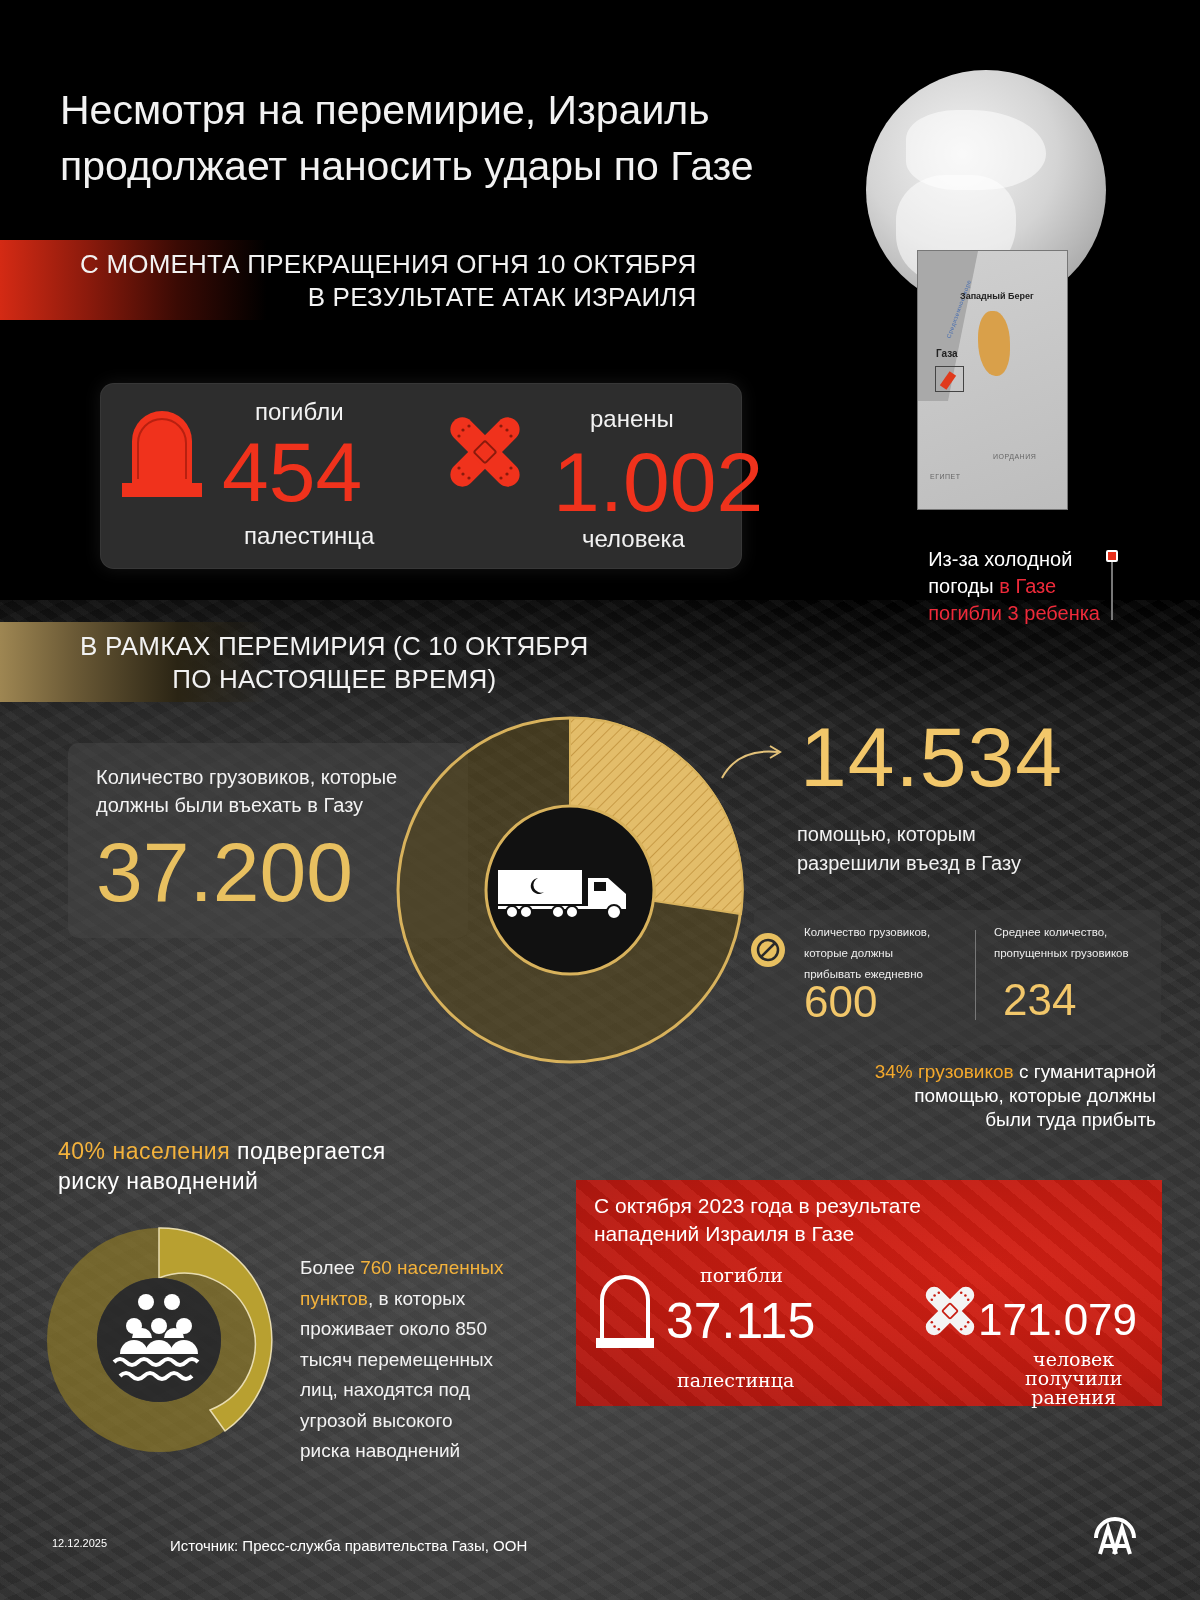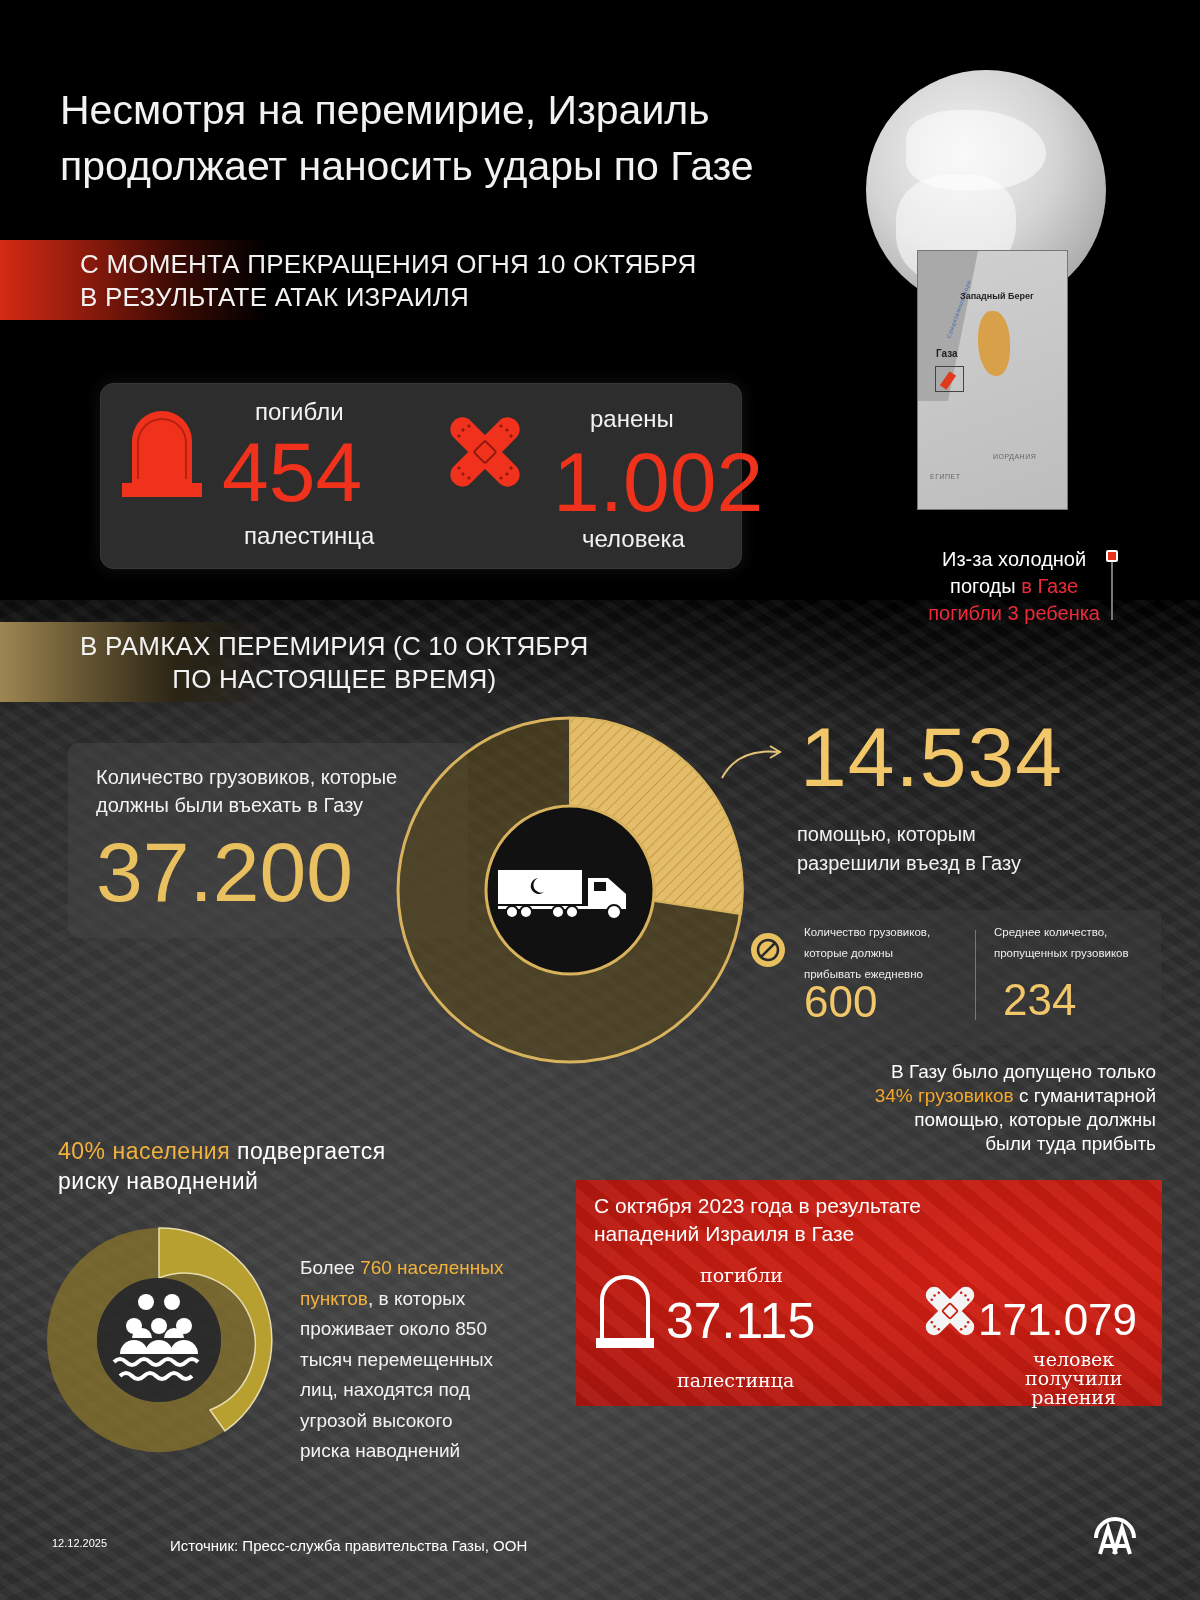--- a/index.html
+++ b/index.html
@@ -18,21 +18,21 @@
   }
 
   .title {
     position: absolute; left: 60px; top: 82px; width: 800px;
     font-size: 41px; line-height: 56px; color: #f2f2f2; font-weight: 400;
   }
 
   .band {
     position: absolute; left: 0; height: 80px; width: 740px;
   }
-  .band-red { top: 240px; background: linear-gradient(90deg, #d42a14 0%, #8a1a0c 12%, #3a0a04 24%, #000 36%); }
+  .band-red { top: 240px; background: linear-gradient(90deg, #d42a14 0%, #8a1a0c 12%, #3a0a04 24%, #000 36%); text-align: right; }
   .band-gold { top: 622px; background: linear-gradient(90deg, #9e8652 0%, #6b5a36 10%, #2a2414 24%, rgba(0,0,0,0) 36%); text-align: center; }
   .band-text {
     position: absolute; left: 80px; top: 8px; font-size: 26px; line-height: 33px;
     color: #f2f2f2; text-transform: uppercase; letter-spacing: 0.2px;
   }
 
   .stat-box {
     position: absolute; left: 100px; top: 383px; width: 642px; height: 186px;
     background: #2d2d2d; border-radius: 14px;
     box-shadow: 0 0 18px rgba(255,255,255,0.08), inset 0 0 0 1px rgba(255,255,255,0.05);
@@ -52,21 +52,21 @@
     background: linear-gradient(160deg, #d0d0d0 0%, #bdbdbd 100%); border: 1px solid #777;
   }
   .map-sea { position: absolute; left: 0; top: 0; width: 60px; height: 150px; background: #a9a9a9; clip-path: polygon(0 0, 100% 0, 50% 100%, 0 100%); }
   .map-westbank { position: absolute; left: 60px; top: 60px; width: 32px; height: 65px; background: #d9a04a; border-radius: 40% 50% 40% 55%; }
   .map-gaza-box { position: absolute; left: 17px; top: 115px; width: 29px; height: 26px; border: 1px solid #444; }
   .map-gaza { position: absolute; left: 8px; top: 5px; width: 8px; height: 17px; background: #e03a1c; transform: rotate(35deg); }
   .map-label { position: absolute; font-size: 9px; color: #222; font-weight: bold; white-space: nowrap; }
   .map-label-light { position: absolute; font-size: 7px; color: #666; white-space: nowrap; letter-spacing: 0.5px; }
 
   .cold-note {
-    position: absolute; right: 100px; top: 546px; text-align: center;
+    position: absolute; right: 100px; top: 546px; text-align: left;
     font-size: 20px; line-height: 27px; color: #fff;
   }
   .cold-note .red { color: #ee2a3a; }
   .pin-head { position: absolute; left: 1106px; top: 550px; width: 12px; height: 12px; background: #e8301c; border: 2px solid #fff; border-radius: 2px; }
   .pin-line { position: absolute; left: 1111px; top: 562px; width: 2px; height: 58px; background: #777; }
 
   .trucks-box {
     position: absolute; left: 68px; top: 743px; width: 400px; height: 195px;
     background: rgba(70,70,70,0.55); border-radius: 10px;
   }
@@ -255,21 +255,20 @@
 </div>
 <div class="mini-num" style="left:804px;top:980px;">600</div>
 <div class="mini-sep"></div>
 <div class="mini-lbl" style="left:994px;top:922px;">
   <div>Среднее количество,</div>
   <div>пропущенных грузовиков</div>
 </div>
 <div class="mini-num" style="left:1003px;top:978px;">234</div>
 
 <div class="share-note">
-  <div>В Газу было допущено только</div>
   <div><span class="gold">34% грузовиков</span> <span>с гуманитарной</span></div>
   <div>помощью, которые должны</div>
   <div>были туда прибыть</div>
 </div>
 
 <div class="flood-title">
   <div><span class="gold">40% населения</span> <span>подвергается</span></div>
   <div>риску наводнений</div>
 </div>
 <svg class="donut-flood" viewBox="0 0 230 230">

